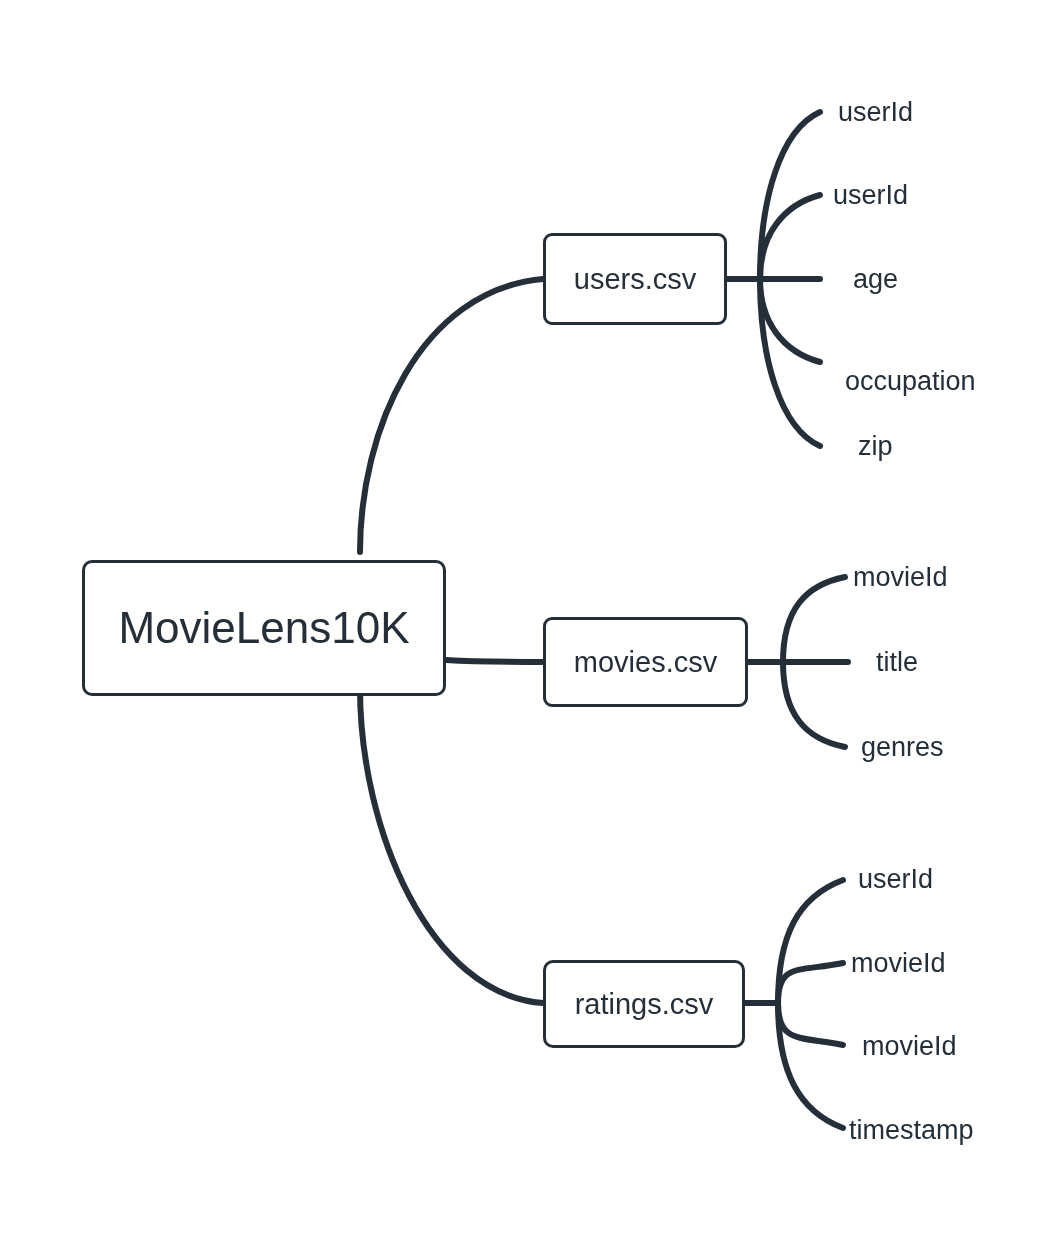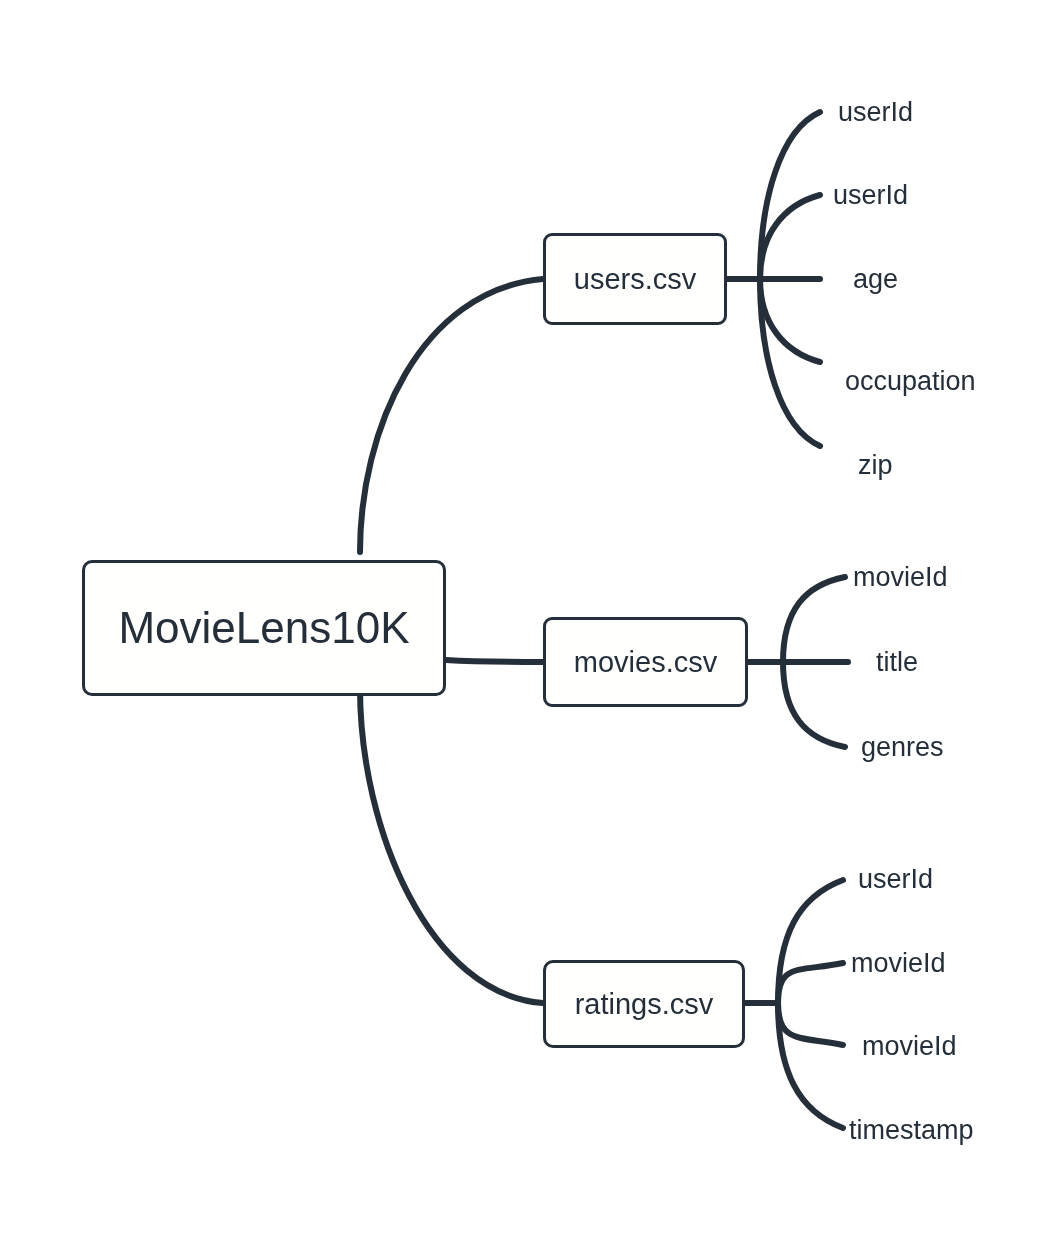--- a/index.html
+++ b/index.html
@@ -117,21 +117,21 @@
   </div>
 
   <div class="node node-branch node-ratings">
     <span>ratings.csv</span>
   </div>
 
   <div class="leaf-label" style="left:838px; top:112px;">userId</div>
   <div class="leaf-label" style="left:833px; top:195px;">userId</div>
   <div class="leaf-label" style="left:853px; top:279px;">age</div>
   <div class="leaf-label" style="left:845px; top:362px;margin-top:19px;">occupation</div>
-  <div class="leaf-label" style="left:858px; top:446px;margin-top:19px;">zip</div>
+  <div class="leaf-label" style="left:858px; top:446px;">zip</div>
 
   <div class="leaf-label" style="left:853px; top:577px;">movieId</div>
   <div class="leaf-label" style="left:876px; top:662px;">title</div>
   <div class="leaf-label" style="left:861px; top:747px;">genres</div>
 
   <div class="leaf-label" style="left:858px; top:879px;">userId</div>
   <div class="leaf-label" style="left:851px; top:963px;">movieId</div>
   <div class="leaf-label" style="left:862px; top:1046px;">movieId</div>
   <div class="leaf-label" style="left:849px; top:1130px;">timestamp</div>
 

